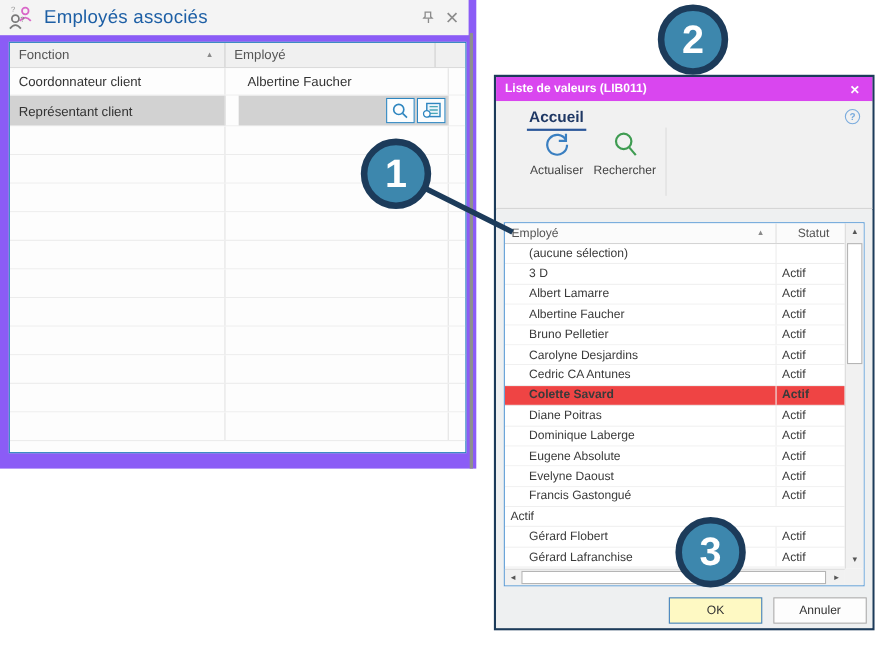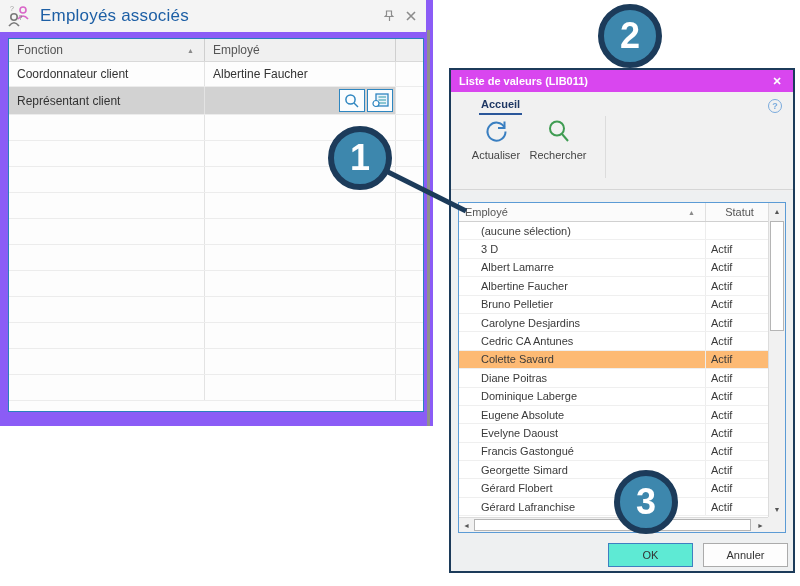--- a/index.html
+++ b/index.html
@@ -27,21 +27,21 @@
     border:1px solid #2980bd; background:#fdfdfd; overflow:hidden;
     display:flex; flex-direction:column; font-size:12px; color:#333;
   }
   .prow { display:flex; align-items:stretch; }
   .pc1 { width:196px; padding:0 0 0 8px; display:flex; align-items:center; border-right:1px solid #e3e3e3; }
   .pc2 { width:191px; padding:0 0 0 8px; display:flex; align-items:center; border-right:1px solid #e3e3e3; position:relative; }
   .pc3 { flex:1; }
   .phead { height:23px; background:#f0f0f0; color:#555; border-bottom:1px solid #d9d9d9; }
   .phead .pc1,.phead .pc2 { border-right:1px solid #cfcfcf; }
   .sort { font-size:7px; color:#8a8a8a; margin-left:auto; margin-right:10px; }
-  .pbody-row { height:26px; border-bottom:1px solid #ececec; background:#fdfdfd; }
+  .pbody-row { height:26px; border-bottom:1px solid #ececec; background:#fdfdfd;gap:12px; }
   .pbody-row.r1 { height:25px; }
   .pbody-row.sel { height:28px; }
   .pbody-row.sel .pc1, .pbody-row.sel .pc2 { background:#d2d2d2; }
   .cellbtns { margin-left:auto; display:flex; gap:2px; padding-right:2px; }
   .cellbtn {
     width:26px; height:23px; background:#fbfdfe; border:1px solid #2e86c0;
     display:flex; align-items:center; justify-content:center; cursor:pointer;
   }
   .splitter { position:absolute; left:427px; top:30px; width:3px; height:396px; background:#8f8f8f; }
 
@@ -52,70 +52,70 @@
   }
   .dlg-titlebar {
     height:22px; background:#d946ef; color:#fff; display:flex; align-items:center;
     padding:0 8px; font-size:11px; font-weight:bold;
   }
   .dlg-title { flex:1; }
   .dlg-close { color:#fff; font-size:11px; width:16px; text-align:center; cursor:pointer; font-weight:bold; }
 
   .ribbon { position:relative; height:98px; background:#f1f1f1; border-bottom:1px solid #d6d6d6; }
   .ribbon-tab {
-    position:absolute; left:28px; top:6px; font-size:11px; font-weight:bold; color:#1f3864;
+    position:absolute; left:28px; top:6px; font-size:14px; font-weight:bold; color:#1f3864;
     padding:0 2px 3px 2px; border-bottom:2px solid #2b579a; cursor:pointer;
   }
   .help-btn {
     position:absolute; right:11px; top:7px; width:14px; height:14px; border-radius:50%;
     border:1.5px solid #7aabdd; color:#7aabdd; font-size:9px; font-weight:bold;
     display:flex; align-items:center; justify-content:center; cursor:pointer;
   }
-  .rib-buttons { position:absolute; left:14px; top:24px; display:flex; }
+  .rib-buttons { position:absolute; left:24px; top:24px; display:flex; }
   .rib-btn { width:62px; display:flex; flex-direction:column; align-items:center; padding-top:2px; cursor:pointer; }
   .rib-btn svg { display:block; }
   .rib-btn-label { font-size:11px; color:#444; margin-top:4px; }
   .rib-sep { position:absolute; left:154px; top:24px; width:1px; height:62px; background:#dcdcdc; }
   .rib-caption {
     position:absolute; left:6px; top:76px; width:146px; text-align:center;
     font-size:16px; color:#767676;margin-top:44px;
   }
 
   .dlg-body { position:absolute; left:0; top:121px; right:0; bottom:0; background:#eef0f1; }
 
   .listbox {
     position:absolute; left:7px; top:11px; width:328px; height:331px;
     border:1px solid #5b9bd5; background:#fff;
   }
   .list-content { position:absolute; left:0; top:0; right:17px; bottom:15px; overflow:hidden; font-size:11px; }
   .lhead { display:flex; height:19px; background:#fbfbfb; border-bottom:1px solid #d0d0d0; color:#555; }
   .lhc1 { flex:1; display:flex; align-items:center; padding-left:6px; border-right:1px solid #e0e0e0; }
   .lhc2 { width:62px; display:flex; align-items:center; padding-left:5px;justify-content:center; }
   .lrow { display:flex; height:18.4px; border-bottom:1px solid #efefef; background:#fff; color:#3a3a3a; cursor:default; }
-  .lrow.sel { background:#fdba74; }
+  .lrow.sel { background:#ef4444;font-weight:bold; }
   .lname { flex:1; display:flex; align-items:center; padding-left:22px; border-right:1px solid #ededed; white-space:nowrap; overflow:hidden; }
   .lstat { width:62px; display:flex; align-items:center; padding-left:5px; }
 
   .vscroll { position:absolute; right:0; top:0; width:17px; bottom:15px; background:#f1f1f1; border-left:1px solid #dcdcdc; }
   .hscroll { position:absolute; left:0; bottom:0; right:17px; height:15px; background:#f1f1f1; border-top:1px solid #dcdcdc; }
   .scorner { position:absolute; right:0; bottom:0; width:17px; height:15px; background:#f1f1f1; }
   .sarrow { position:absolute; color:#555; font-size:7px; display:flex; align-items:center; justify-content:center; cursor:pointer; }
   .vscroll .up   { left:0; top:0; width:16px; height:16px; }
   .vscroll .down { left:0; bottom:0; width:16px; height:16px; }
   .hscroll .left  { left:0; top:0; width:15px; height:14px; }
   .hscroll .right { right:0; top:0; width:15px; height:14px; }
   .vthumb { position:absolute; left:1px; top:18px; width:14px; height:110px; background:#fff; border:1px solid #b5b5b5; cursor:pointer; }
   .hthumb { position:absolute; left:15px; top:1px; height:12px; width:277px; background:#fff; border:1px solid #b5b5b5; cursor:pointer; }
 
   .dlg-btn {
     position:absolute; height:24px; width:85px; font-size:11px; color:#333;
     display:flex; align-items:center; justify-content:center; cursor:pointer;
     font-family:"Liberation Sans", sans-serif;
   }
-  .btn-ok { left:157px; top:352px; background:#5eead4; border:1px solid #3f7fc1; }
+  .btn-ok { left:157px; top:352px; background:#fef9c3; border:1px solid #3f7fc1; }
   .btn-cancel { left:252px; top:352px; background:#fdfdfd; border:1px solid #ababab; }
 
   
   .connector { position:absolute; left:0; top:0; width:800px; height:586px; pointer-events:none; }
   .badge {
     position:absolute; width:64px; height:64px; border-radius:50%;
     background:#3d87ad; border:6px solid #1c3b5a; color:#fff;
     display:flex; align-items:center; justify-content:center;
     font-size:36px; font-weight:bold; line-height:1;
   }
@@ -338,21 +338,20 @@
           </div>
         <div class="lrow">
             <div class="lname">Evelyne Daoust</div>
             <div class="lstat">Actif</div>
           </div>
         <div class="lrow">
             <div class="lname">Francis Gastongué</div>
             <div class="lstat">Actif</div>
           </div>
         <div class="lrow">
-            <div class="lname">Georgette Simard</div>
             <div class="lstat">Actif</div>
           </div>
         <div class="lrow">
             <div class="lname">Gérard Flobert</div>
             <div class="lstat">Actif</div>
           </div>
         <div class="lrow">
             <div class="lname">Gérard Lafranchise</div>
             <div class="lstat">Actif</div>
           </div>

